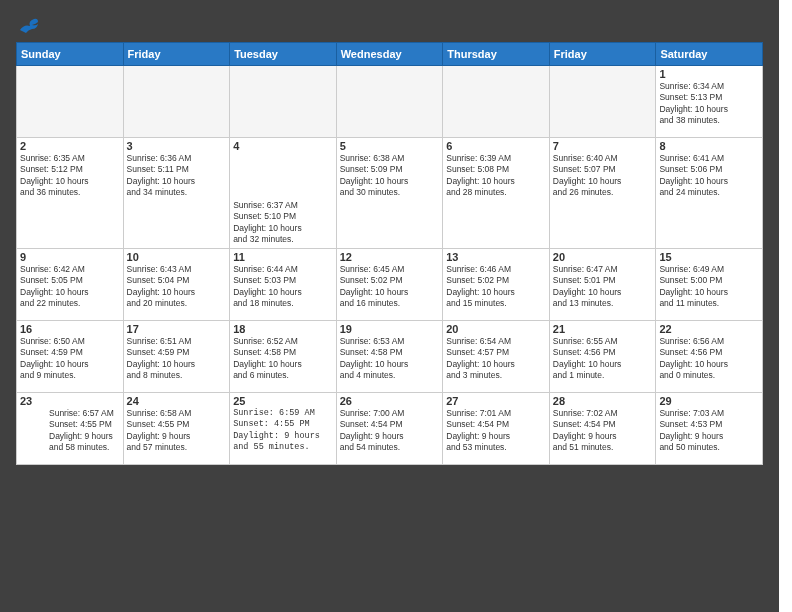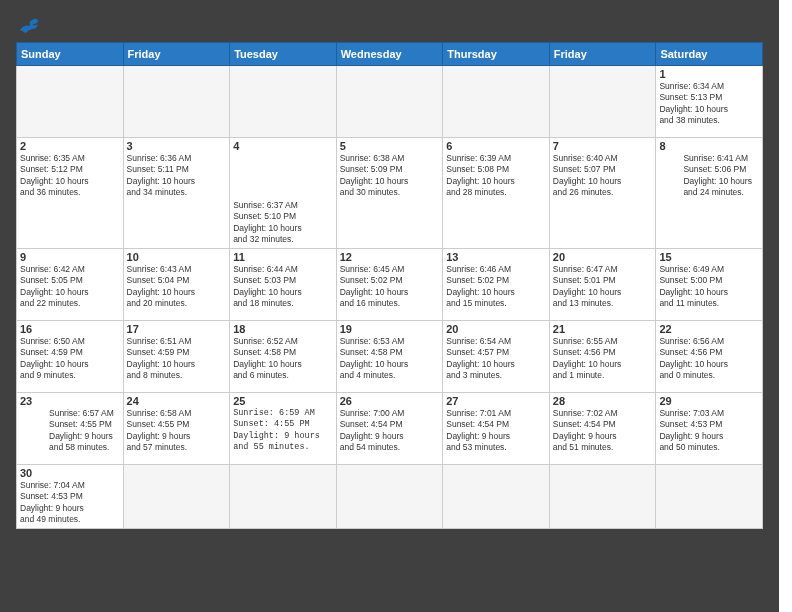--- a/index.html
+++ b/index.html
@@ -184,21 +184,21 @@
           </td>
           <td>
             <span class="day-number">7</span>
             <div class="day-info" style="white-space: pre-line;">Sunrise: 6:40 AM
 Sunset: 5:07 PM
 Daylight: 10 hours
 and 26 minutes.</div>
           </td>
           <td>
             <span class="day-number">8</span>
-            <div class="day-info" style="white-space: pre-line; margin-left: 24px;">Sunrise: 6:41 AM
+            <div class="day-info" style="white-space: pre-line;">Sunrise: 6:41 AM
 Sunset: 5:06 PM
 Daylight: 10 hours
 and 24 minutes.</div>
           </td>
         </tr>
         <tr>
           <td>
             <span class="day-number">9</span>
             <div class="day-info" style="white-space: pre-line;">Sunrise: 6:42 AM
 Sunset: 5:05 PM
@@ -342,31 +342,16 @@
 Daylight: 9 hours
 and 51 minutes.</div>
           </td>
           <td>
             <span class="day-number">29</span>
             <div class="day-info" style="white-space: pre-line;">Sunrise: 7:03 AM
 Sunset: 4:53 PM
 Daylight: 9 hours
 and 50 minutes.</div>
           </td>
-        </tr>
-        <tr>
-          <td class="last-row">
-            <span class="day-number">30</span>
-            <div class="day-info" style="white-space: pre-line;">Sunrise: 7:04 AM
-Sunset: 4:53 PM
-Daylight: 9 hours
-and 49 minutes.</div>
-          </td>
-          <td class="empty last-row"></td>
-          <td class="empty last-row"></td>
-          <td class="empty last-row"></td>
-          <td class="empty last-row"></td>
-          <td class="empty last-row"></td>
-          <td class="empty last-row"></td>
         </tr>
       </tbody>
   </table>
 </div>
 
 </body></html>

